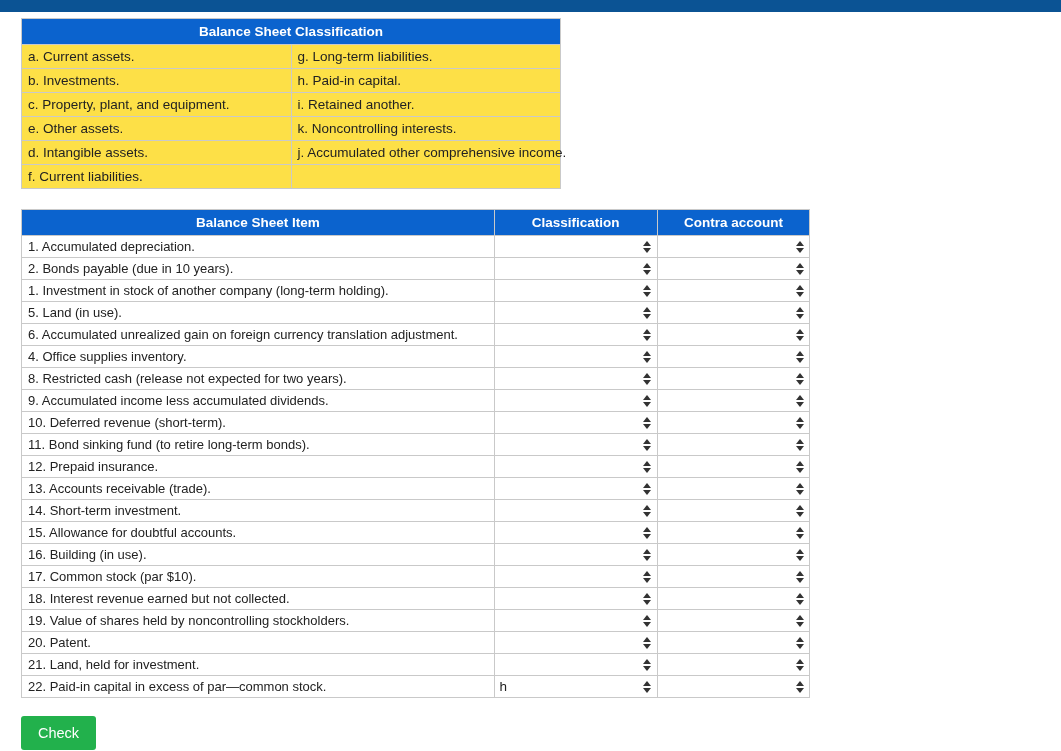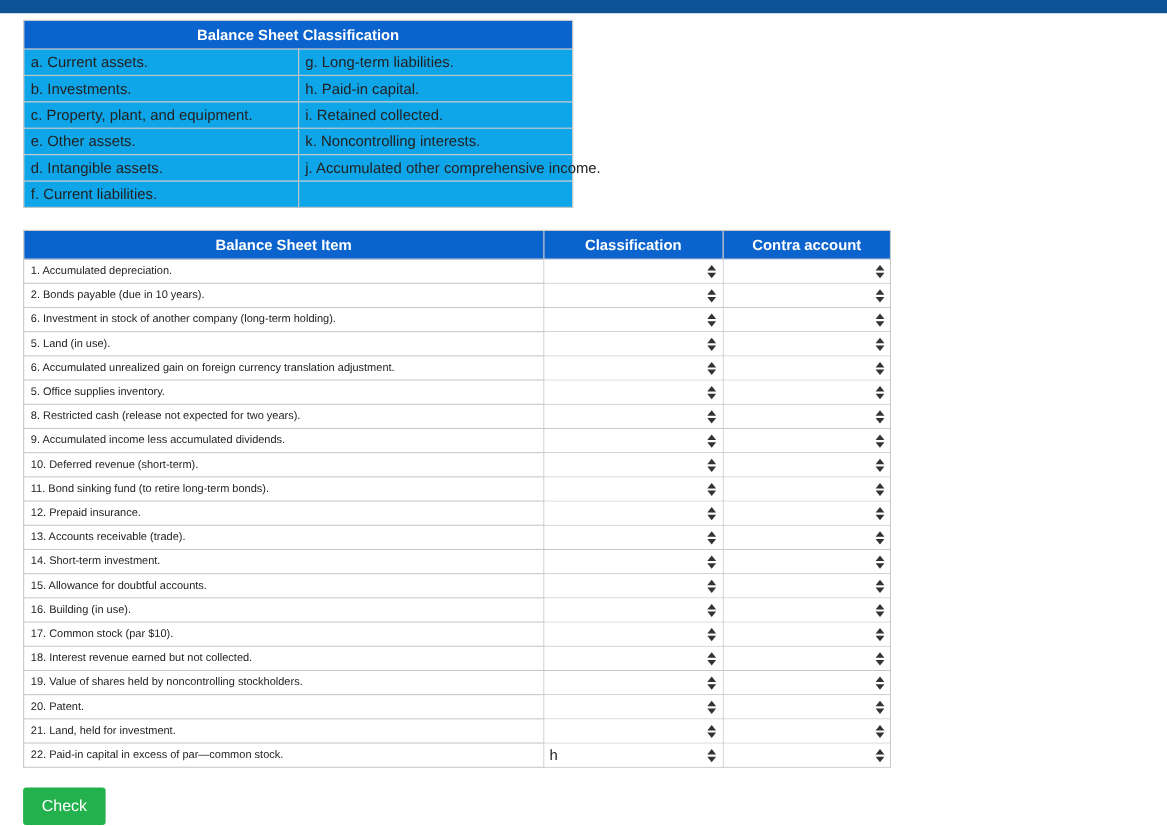--- a/index.html
+++ b/index.html
@@ -25,37 +25,37 @@
   }
 
   
   table.grid {
     border-collapse: collapse;
     table-layout: fixed;
   }
   #classification-table {
     margin-left: 21px;
     margin-top: 6px;
-    width: 500px;
+    width: 540px;
   }
   #classification-table th {
     background: #0b63ce;
     color: #ffffff;
     font-weight: bold;
     font-size: 13.5px;
     text-align: center;
     padding: 5px 4px;
     border: 1px solid #c9c9c9;
   }
   #classification-table td {
     border: 1px solid #c9c9c9;
     padding: 4px 6px;
     height: 22px;
     font-size: 13.5px;
-    background: #0ea5e9;
+    background: #fde047;
     white-space: nowrap;
   }
   #classification-table td.col-left { width: 222px; }
   #classification-table td.col-right { width: 278px; }
 
   
   #items-table {
     margin-left: 21px;
     margin-top: 20px;
     width: 789px;
@@ -75,21 +75,21 @@
   #items-table th.h-contra { width: 150px; }
   #items-table td {
     border: 1px solid #c9c9c9;
     padding: 0;
     height: 22px;
     vertical-align: middle;
     background: #ffffff;
   }
   #items-table td.item-cell {
     padding: 3px 6px;
-    font-size: 10px;
+    font-size: 13px;
     white-space: nowrap;
   }
   .select-wrap {
     position: relative;
     width: 100%;
     height: 21px;
   }
   .fake-select {
     width: 100%;
     height: 21px;
@@ -168,21 +168,21 @@
         <tr>
           <td class="col-left">a. Current assets.</td>
           <td class="col-right">g. Long-term liabilities.</td>
         </tr>
         <tr>
           <td class="col-left">b. Investments.</td>
           <td class="col-right">h. Paid-in capital.</td>
         </tr>
         <tr>
           <td class="col-left">c. Property, plant, and equipment.</td>
-          <td class="col-right">i. Retained collected.</td>
+          <td class="col-right">i. Retained another.</td>
         </tr>
         <tr>
           <td class="col-left">e. Other assets.</td>
           <td class="col-right">k. Noncontrolling interests.</td>
         </tr>
         <tr>
           <td class="col-left">d. Intangible assets.</td>
           <td class="col-right">j. Accumulated other comprehensive income.</td>
         </tr>
         <tr>
@@ -237,21 +237,21 @@
             <div class="select-wrap">
               <div class="fake-select"></div>
               <span class="spinner">
                 <span class="up"></span>
                 <span class="down"></span>
               </span>
             </div>
           </td>
         </tr>
         <tr>
-          <td class="item-cell">6. Investment in stock of another company (long-term holding).</td>
+          <td class="item-cell">1. Investment in stock of another company (long-term holding).</td>
           <td>
             <div class="select-wrap">
               <div class="fake-select"></div>
               <span class="spinner">
                 <span class="up"></span>
                 <span class="down"></span>
               </span>
             </div>
           </td>
           <td>
@@ -300,21 +300,21 @@
             <div class="select-wrap">
               <div class="fake-select"></div>
               <span class="spinner">
                 <span class="up"></span>
                 <span class="down"></span>
               </span>
             </div>
           </td>
         </tr>
         <tr>
-          <td class="item-cell">5. Office supplies inventory.</td>
+          <td class="item-cell">4. Office supplies inventory.</td>
           <td>
             <div class="select-wrap">
               <div class="fake-select"></div>
               <span class="spinner">
                 <span class="up"></span>
                 <span class="down"></span>
               </span>
             </div>
           </td>
           <td>

